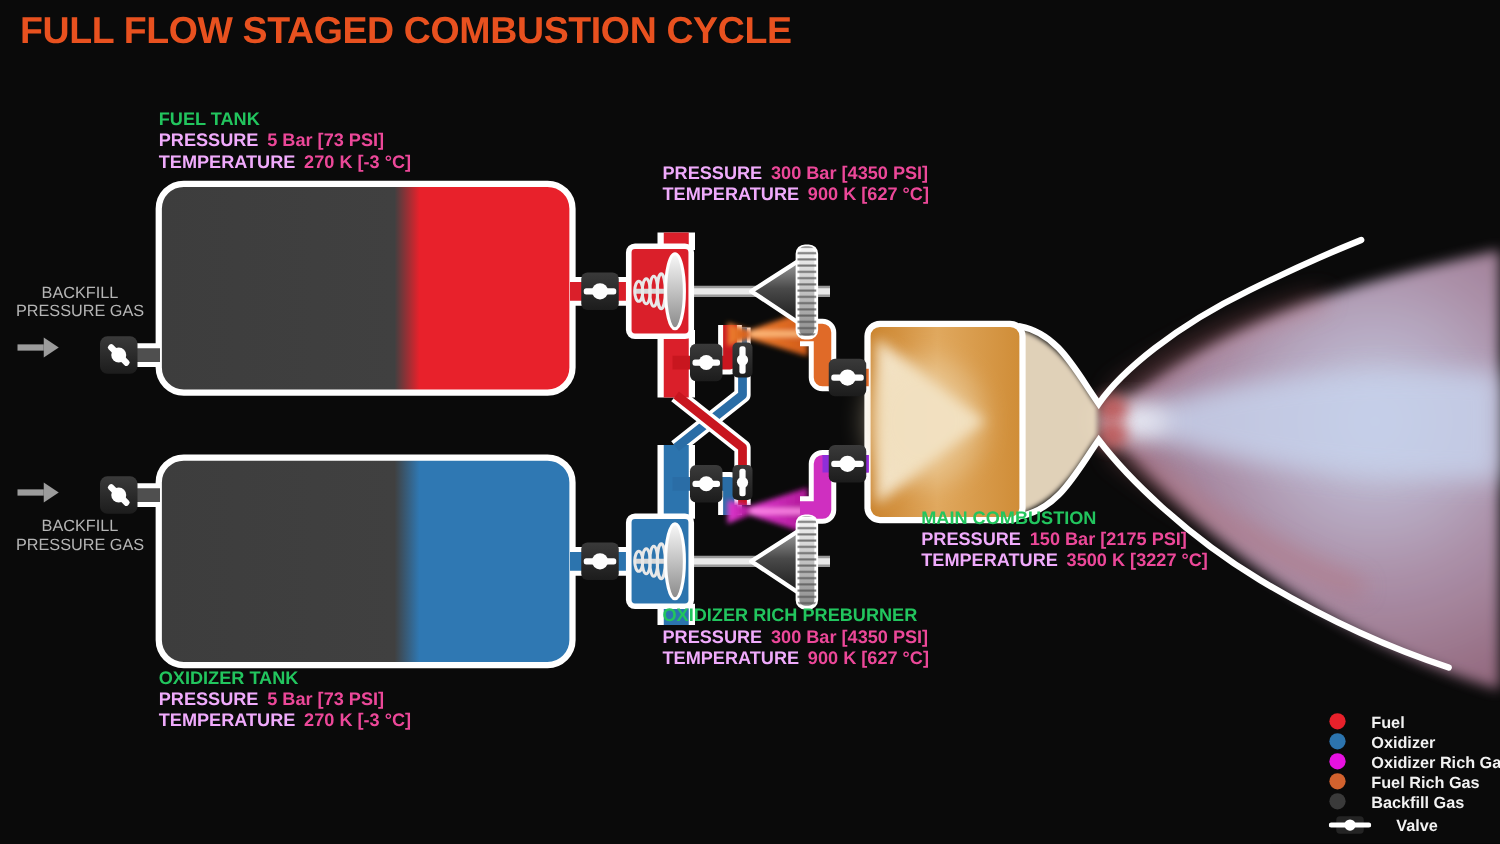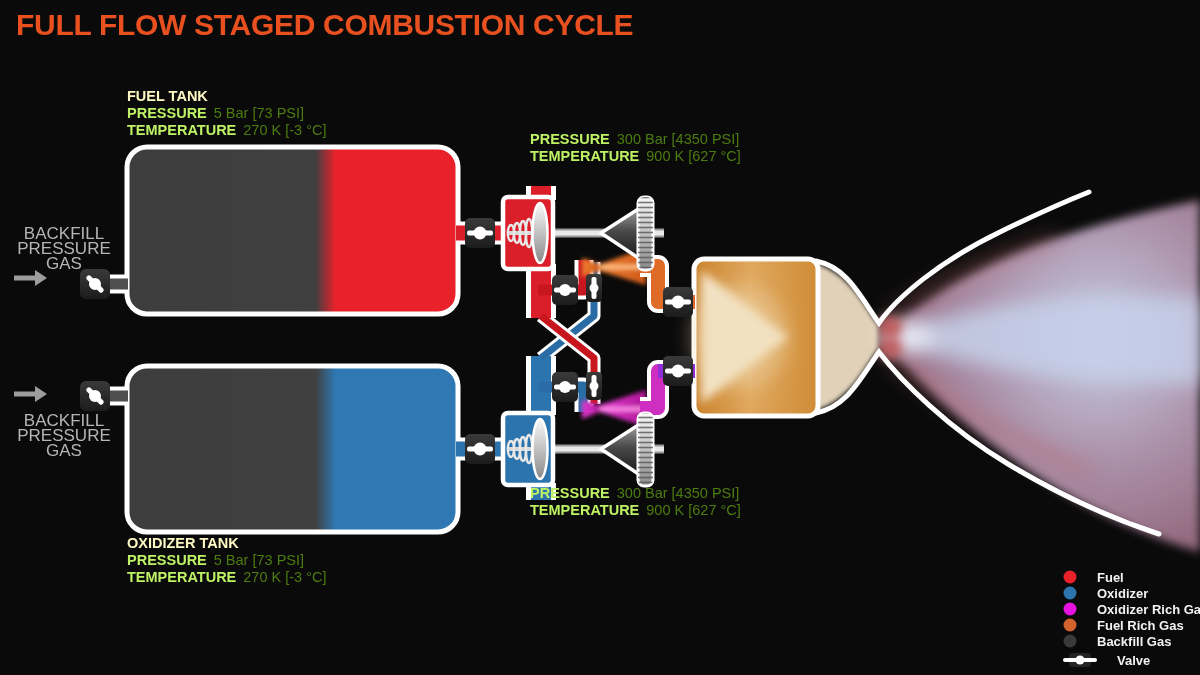--- a/index.html
+++ b/index.html
@@ -3,24 +3,24 @@
 <meta charset="utf-8">
 <style>
   html,body{margin:0;padding:0;background:#000;}
   body{width:1200px;height:675px;position:relative;overflow:hidden;
        font-family:"Liberation Sans",sans-serif;background:#0a0a0a;}
   .stage{position:absolute;inset:0;}
   svg.diagram{position:absolute;left:0;top:0;}
   .title{position:absolute;left:16px;top:8px;font-size:30px;font-weight:800;
          letter-spacing:-0.3px;color:#e8511f;white-space:nowrap;}
   .panel{position:absolute;font-size:14.5px;line-height:17px;white-space:nowrap;}
-  .panel .ph{color:#fef9c3;font-weight:700;}
-  .panel .pr .k{color:#bef264;font-weight:700;}
-  .panel .pr .v{color:#4d7c0f;font-weight:400;margin-left:7px;}
-  .backfill{position:absolute;width:104px;text-align:center;font-size:17px;
+  .panel .ph{color:#22c55e;font-weight:700;}
+  .panel .pr .k{color:#f0abfc;font-weight:700;}
+  .panel .pr .v{color:#ec4899;font-weight:700;margin-left:7px;}
+  .backfill{position:absolute;width:104px;text-align:center;font-size:13px;
             line-height:15px;color:#b5b5b5;}
   .legend{position:absolute;left:1063px;top:569px;}
   .legend .lrow{display:flex;align-items:center;gap:20px;height:16px;}
   .legend .lrow span{font-size:13px;font-weight:700;color:#f2f2f2;white-space:nowrap;}
   .legend .vrow{margin-top:3px;}
   .watermark{position:absolute;left:10px;top:617px;}
   .watermark .w1{font-size:13px;letter-spacing:7px;color:#2e2e2e;font-weight:400;}
   .watermark .w2{font-size:25px;letter-spacing:2px;color:#343434;font-weight:700;margin-top:-2px;}
 </style>
 </head>
@@ -244,24 +244,30 @@
   <div class="pr"><span class="k">PRESSURE</span><span class="v">5 Bar [73 PSI]</span></div>
   <div class="pr"><span class="k">TEMPERATURE</span><span class="v">270 K [-3 °C]</span></div>
 </div>
 
 <div class="panel" style="left:530px;top:131px">
   <div class="pr"><span class="k">PRESSURE</span><span class="v">300 Bar [4350 PSI]</span></div>
   <div class="pr"><span class="k">TEMPERATURE</span><span class="v">900 K [627 °C]</span></div>
 </div>
 
 <div class="panel" style="left:530px;top:485px">
+  <div class="ph">OXIDIZER RICH PREBURNER</div>
   <div class="pr"><span class="k">PRESSURE</span><span class="v">300 Bar [4350 PSI]</span></div>
   <div class="pr"><span class="k">TEMPERATURE</span><span class="v">900 K [627 °C]</span></div>
 </div>
 
+<div class="panel" style="left:737px;top:407px">
+  <div class="ph">MAIN COMBUSTION</div>
+  <div class="pr"><span class="k">PRESSURE</span><span class="v">150 Bar [2175 PSI]</span></div>
+  <div class="pr"><span class="k">TEMPERATURE</span><span class="v">3500 K [3227 °C]</span></div>
+</div>
 
 <div class="panel" style="left:127px;top:535px">
   <div class="ph">OXIDIZER TANK</div>
   <div class="pr"><span class="k">PRESSURE</span><span class="v">5 Bar [73 PSI]</span></div>
   <div class="pr"><span class="k">TEMPERATURE</span><span class="v">270 K [-3 °C]</span></div>
 </div>
 
 <div class="backfill" style="left:12px;top:226px">
   <div>BACKFILL</div>
   <div>PRESSURE GAS</div>

